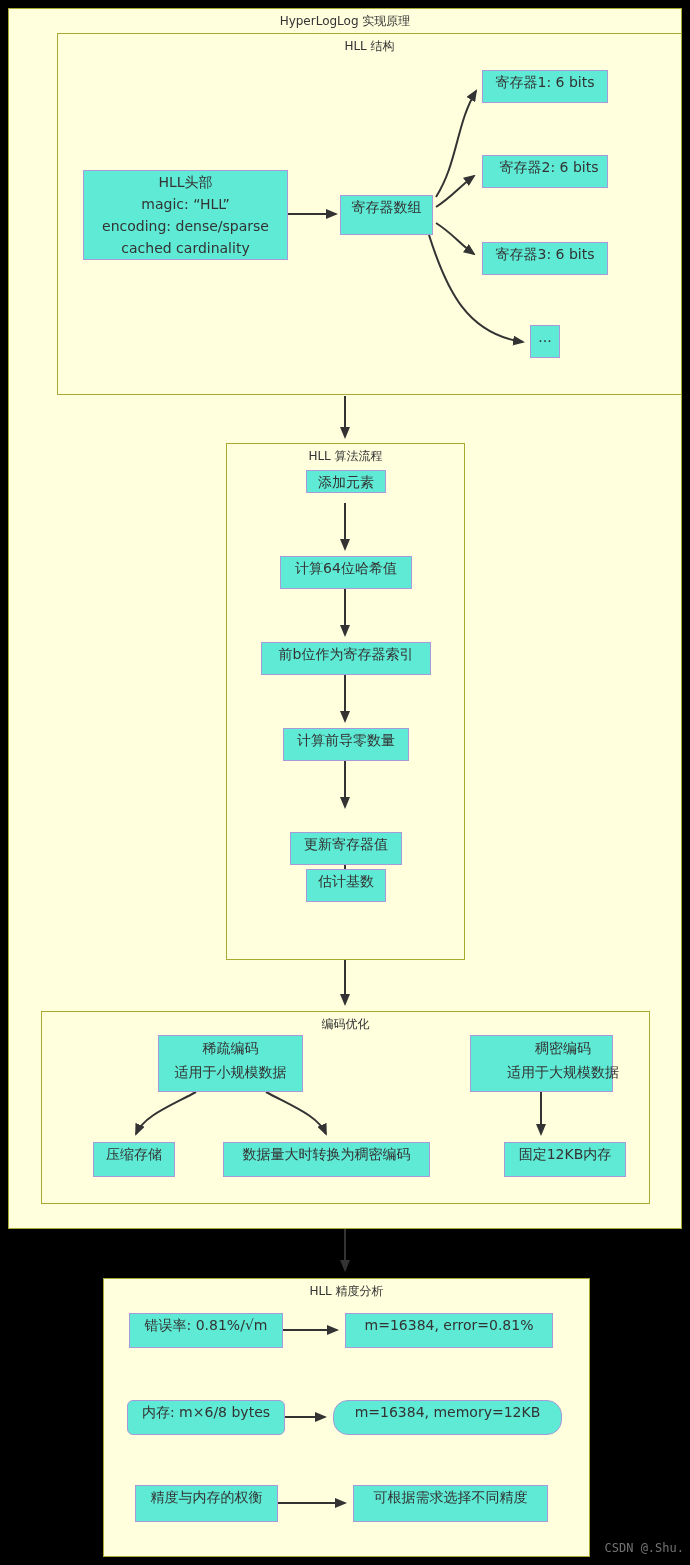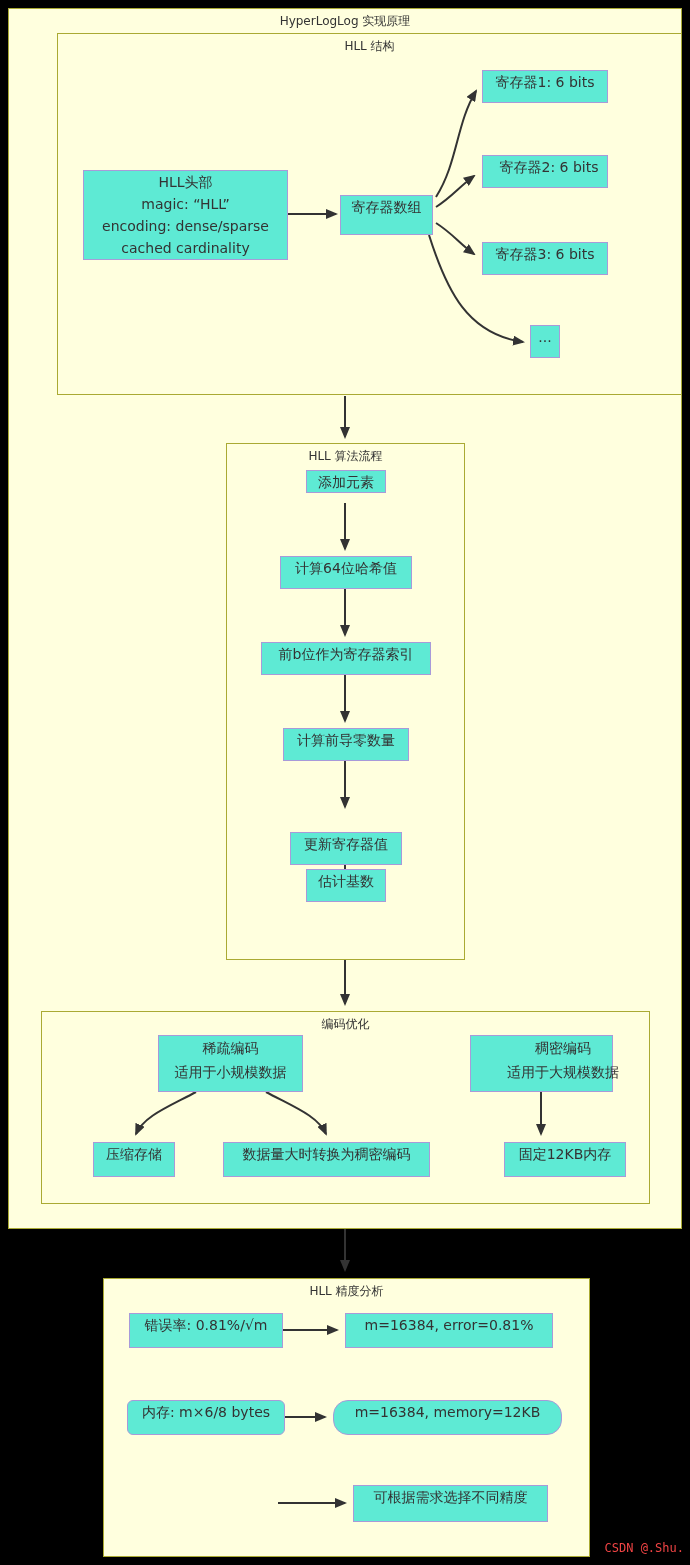--- a/index.html
+++ b/index.html
@@ -19,21 +19,21 @@
   .arrows { position:absolute; left:0; top:0; z-index:3; }
   .node {
     position:absolute; background:#5eead4; border:1.5px solid #a89ad9;
     box-sizing:border-box; display:flex; flex-direction:column;
     align-items:center; text-align:center;
     font-size:14px; line-height:22px; color:#333; z-index:4; white-space:nowrap;
   }
   .node .ln { display:block; }
   .watermark {
     position:absolute; top:1541px; right:6px; z-index:5;
-    font:12px "DejaVu Sans Mono","Liberation Mono",monospace; color:#ef4444;
+    font:12px "DejaVu Sans Mono","Liberation Mono",monospace; color:#737373;
   }
 </style>
 </head>
 <body>
 
 <div class="canvas">
 
   <div class="cluster" style="left:8px; top:8px; width:674px; height:1221px;">
     <div class="cluster-title">HyperLogLog 实现原理</div>
   </div>
@@ -151,19 +151,22 @@
     <span class="ln">m=16384, error=0.81%</span>
   </div>
 
   <div class="node" style="left:127px; top:1400px; width:158px; height:35px;border-radius:6px;">
     <span class="ln">内存: m×6/8 bytes</span>
   </div>
   <div class="node" style="left:333px; top:1400px; width:229px; height:35px;border-radius:15px;">
     <span class="ln">m=16384, memory=12KB</span>
   </div>
 
+  <div class="node" style="left:135px; top:1485px; width:143px; height:37px;">
+    <span class="ln">精度与内存的权衡</span>
+  </div>
   <div class="node" style="left:353px; top:1485px; width:195px; height:37px;">
     <span class="ln">可根据需求选择不同精度</span>
   </div>
 
   <div class="watermark">CSDN @.Shu.</div>
 
 </div>
 
 </body></html>

